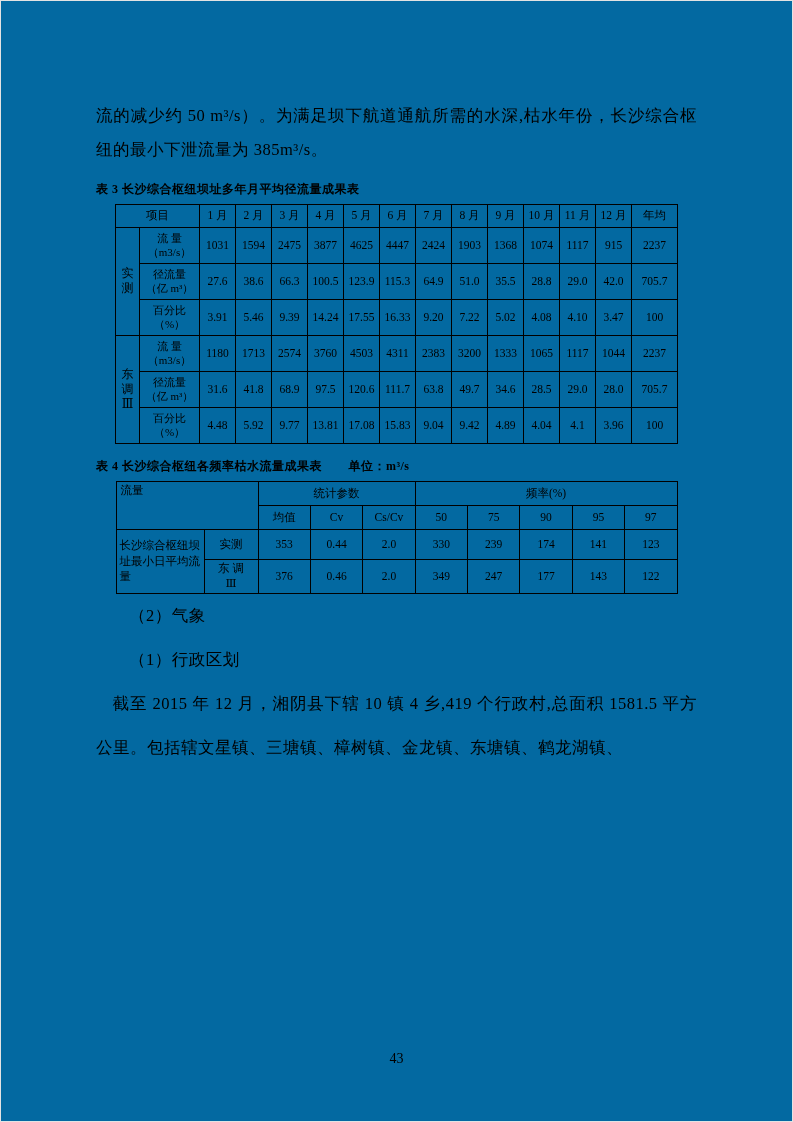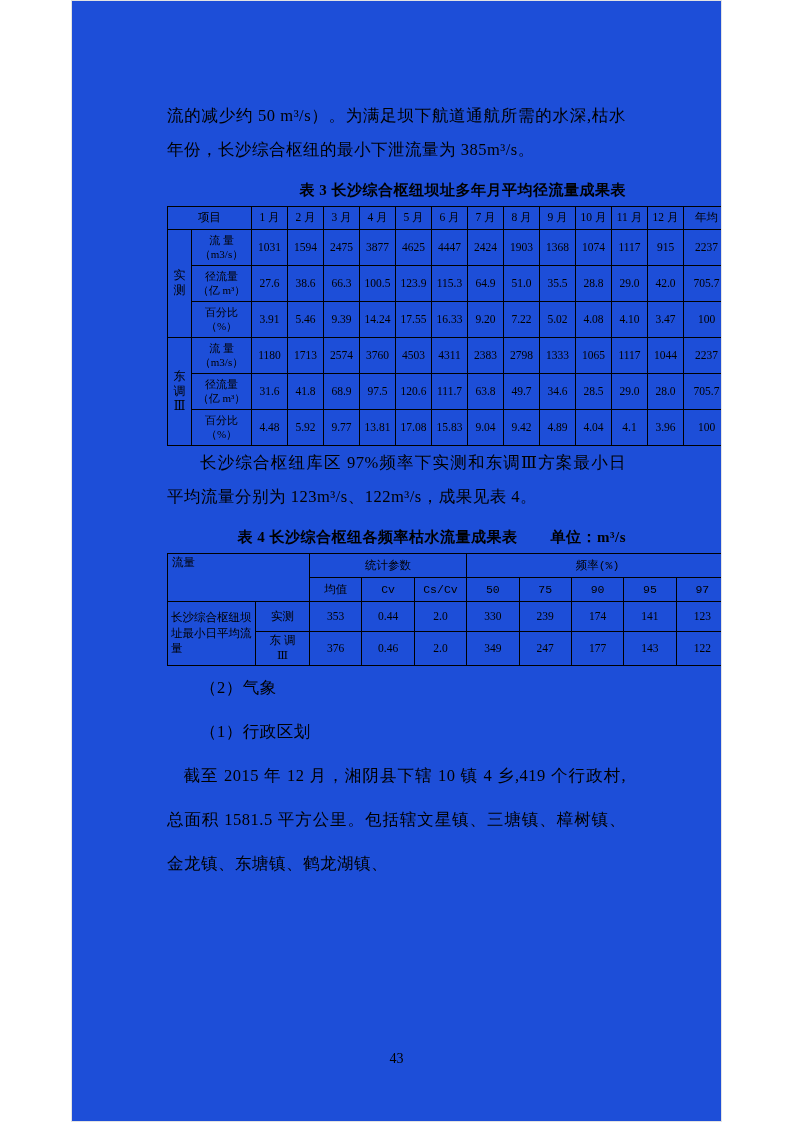--- a/index.html
+++ b/index.html
@@ -1,20 +1,20 @@
 <!DOCTYPE html>
 <html><head>
 <meta charset="utf-8">
 <style>
   html,body { margin:0; padding:0; background:#ffffff; }
   .page {
     position:relative;
-    width:651px; height:1122px;
+    width:793px; height:1122px;
     margin:0 auto;
-    background:#1d4ed8;
+    background:#0369a1;
     border:1px solid #e3e3e3;
     box-sizing:border-box;
     font-family:"Liberation Serif","DejaVu Serif",serif;
     color:#000;
     overflow:hidden;
   }
   .content { padding:98px 95px 0 95px; }
 
   p.body-text {
     margin:0;
@@ -22,23 +22,23 @@
     line-height:2.06;
     text-align:justify;
     letter-spacing:0.5px;
   }
   p.lower { line-height:2.67; }
   p.indent2 { text-indent:2em; }
   p.indent1 { text-indent:1em; }
   p.heading-line { margin:0; font-size:16.5px; line-height:2.67; letter-spacing:0.5px; }
 
   .tbl-title {
-    text-align:right;
+    text-align:left;
     font-weight:bold;
-    font-size:15px;
+    font-size:12px;
     margin:14px 0 6px 0;
     letter-spacing:0.5px;
   }
   .tbl-title .unit { margin-left:2.2em; }
 
   table {
     border-collapse:collapse;
     table-layout:fixed;
     margin:0 auto;
     font-size:11.5px;
@@ -48,21 +48,21 @@
 
   
   .t3 { width:562px; }
   .t3 thead td { height:20px; }
   .t3 tbody td { height:33px; }
   .t3 .group-label { font-size:12px; line-height:1.25; padding:0 4px; }
   .t3 .row-label   { white-space:pre-line; line-height:1.3; font-size:11px; }
 
   
   .t4 { width:562px; margin-top:2px; }
-  .t4 thead td { height:21px;font-family:Liberation Mono, monospace; }
+  .t4 thead td { height:21px; }
   .t4 tbody td { height:27px; }
   .t4 .t4-corner { text-align:left; padding-left:4px; vertical-align:top; }
   .t4 .t4-rowlabel { text-align:left; padding:1px 3px; line-height:1.35; font-size:11.5px; }
   .t4 .t4-scheme { white-space:pre-line; line-height:1.35; }
 
   .page-number {
     position:absolute;
     bottom:54px; left:0;
     width:100%;
     text-align:center;
@@ -172,21 +172,21 @@
             <td class="group-label" rowspan="3">东调Ⅲ</td>
             <td class="row-label">流  量
 （m3/s）</td>
             <td>1180</td>
             <td>1713</td>
             <td>2574</td>
             <td>3760</td>
             <td>4503</td>
             <td>4311</td>
             <td>2383</td>
-            <td>2798</td>
+            <td>3200</td>
             <td>1333</td>
             <td>1065</td>
             <td>1117</td>
             <td>1044</td>
             <td>2237</td>
           </tr>
           <tr>
             <td class="row-label">径流量
 （亿 m³）</td>
             <td>31.6</td>
@@ -216,21 +216,20 @@
             <td>9.42</td>
             <td>4.89</td>
             <td>4.04</td>
             <td>4.1</td>
             <td>3.96</td>
             <td>100</td>
           </tr>
         </tbody>
     </table>
 
-    <p class="body-text indent2">长沙综合枢纽库区 97%频率下实测和东调Ⅲ方案最小日平均流量分别为 123m³/s、122m³/s，成果见表 4。</p>
 
     <div class="tbl-title">
       <span>表 4 长沙综合枢纽各频率枯水流量成果表</span><span class="unit">单位：m³/s</span>
     </div>
 
     <table class="t4">
       <colgroup>
         <col style="width:88px">
           <col style="width:54px">
         <col>

